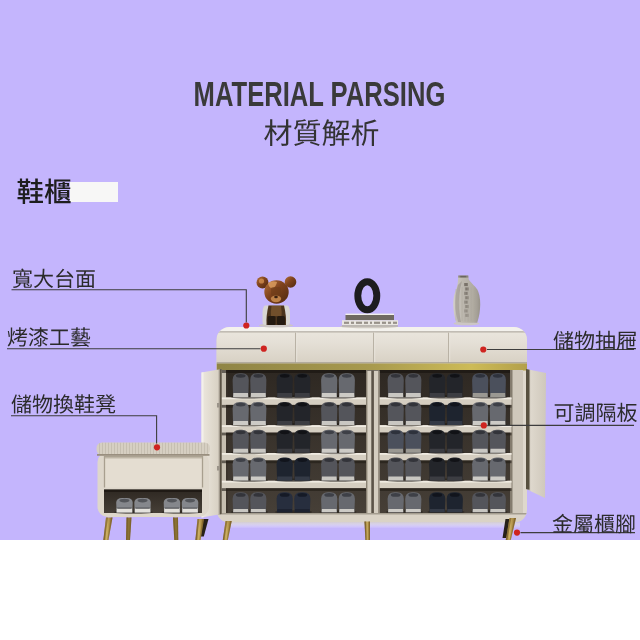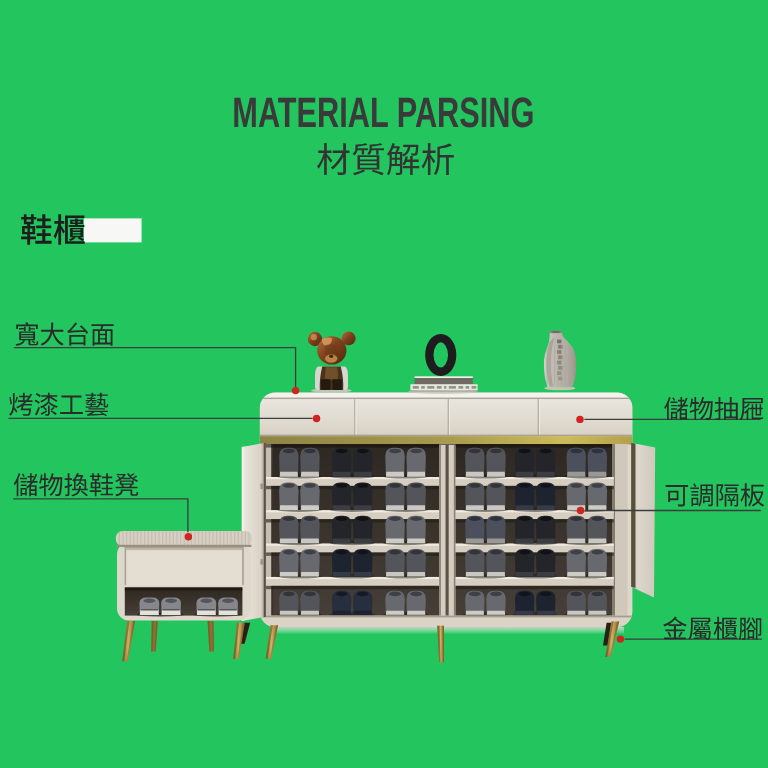--- a/index.html
+++ b/index.html
@@ -1,15 +1,15 @@
 <!DOCTYPE html>
 <html><head><meta charset="utf-8">
 <style>
 html,body{margin:0;padding:0;background:#ffffff;}
-#page{position:relative;width:640px;height:640px;overflow:hidden;background:#22c55e;}
+#page{position:relative;width:640px;height:540px;overflow:hidden;background:#c4b5fd;}
 </style></head>
 <body>
 <div id="page">
 <svg width="640" height="640" viewBox="0 0 640 640">
       <defs>
         <linearGradient id="gdrawer" x1="0" y1="0" x2="0" y2="1">
           <stop offset="0" stop-color="#e9e5dc"></stop>
           <stop offset="0.3" stop-color="#e5e0d7"></stop>
           <stop offset="1" stop-color="#d8d1c4"></stop>
         </linearGradient>

